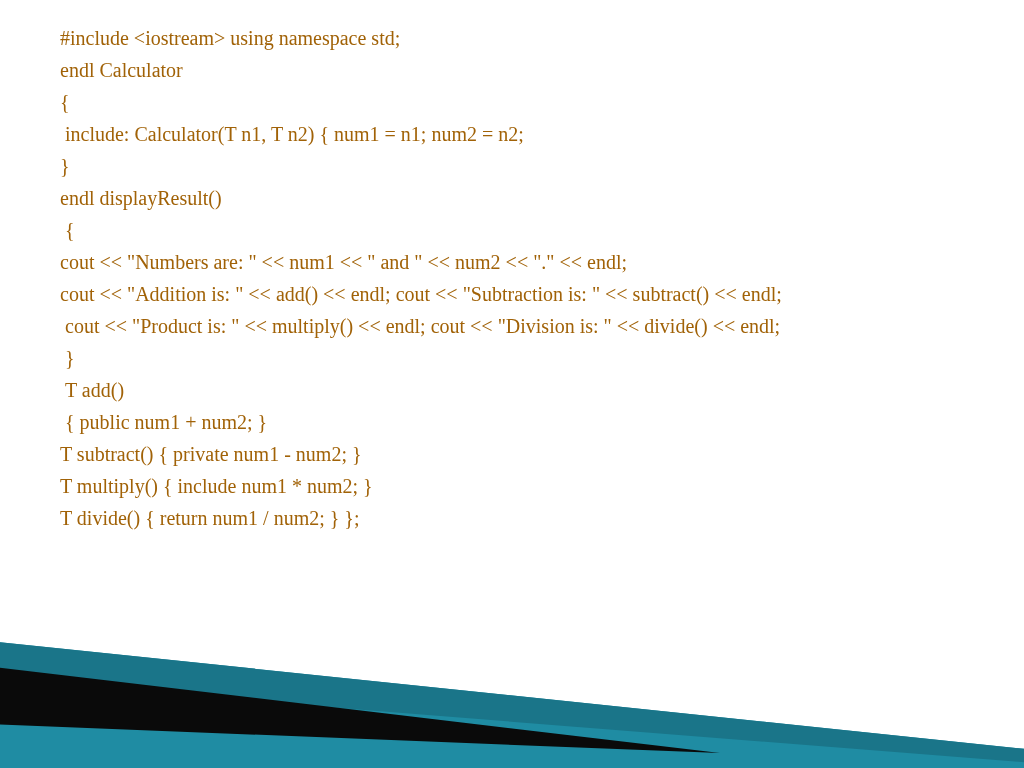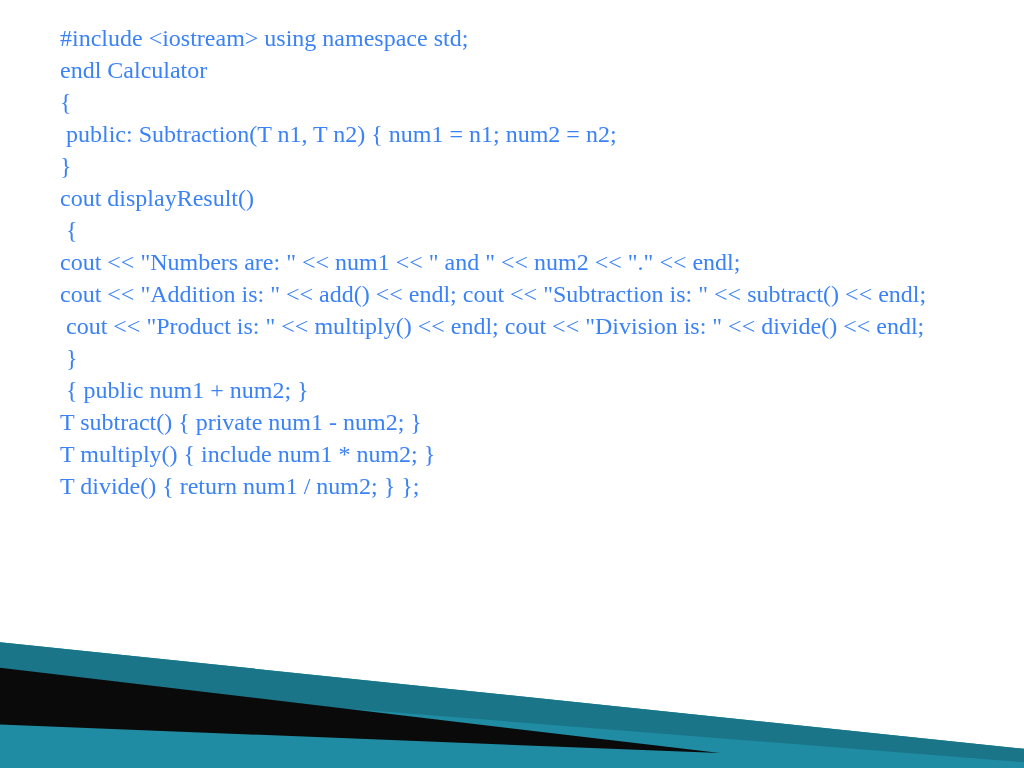--- a/index.html
+++ b/index.html
@@ -16,23 +16,23 @@
     width: 1024px;
     height: 768px;
     position: relative;
     box-sizing: border-box;
   }
   .code-block {
     position: absolute;
     top: 22px;
     left: 60px;
     right: 72px;
-    font-size: 24px;
+    font-size: 20px;
     line-height: 32px;
-    color: #3b82f6;
+    color: #a16207;
   }
   .code-line {
     white-space: pre-wrap;
   }
   .decor {
     position: absolute;
     left: -40px;
     bottom: -10px;
     width: 1200px;
     height: 200px;
@@ -41,28 +41,29 @@
 </style>
 </head>
 <body>
 
 <div class="slide">
 
   <div class="code-block">
     <div class="code-line">#include &lt;iostream&gt; using namespace std;</div>
     <div class="code-line">endl Calculator</div>
     <div class="code-line">{</div>
-    <div class="code-line"> public: Subtraction(T n1, T n2) { num1 = n1; num2 = n2;</div>
+    <div class="code-line"> include: Calculator(T n1, T n2) { num1 = n1; num2 = n2;</div>
     <div class="code-line">}</div>
-    <div class="code-line">cout displayResult()</div>
+    <div class="code-line">endl displayResult()</div>
     <div class="code-line"> {</div>
     <div class="code-line">cout &lt;&lt; "Numbers are: " &lt;&lt; num1 &lt;&lt; " and " &lt;&lt; num2 &lt;&lt; "." &lt;&lt; endl;</div>
     <div class="code-line">cout &lt;&lt; "Addition is: " &lt;&lt; add() &lt;&lt; endl; cout &lt;&lt; "Subtraction is: " &lt;&lt; subtract() &lt;&lt; endl;</div>
     <div class="code-line"> cout &lt;&lt; "Product is: " &lt;&lt; multiply() &lt;&lt; endl; cout &lt;&lt; "Division is: " &lt;&lt; divide() &lt;&lt; endl;</div>
     <div class="code-line"> }</div>
+    <div class="code-line"> T add()</div>
     <div class="code-line"> { public num1 + num2; }</div>
     <div class="code-line">T subtract() { private num1 - num2; }</div>
     <div class="code-line">T multiply() { include num1 * num2; }</div>
     <div class="code-line">T divide() { return num1 / num2; } };</div>
   </div>
 
   <svg class="decor" viewBox="0 0 1200 200" preserveAspectRatio="none">
 
     <polygon points="0,95 1200,200 0,200" fill="#d5e6ef"></polygon>
 

